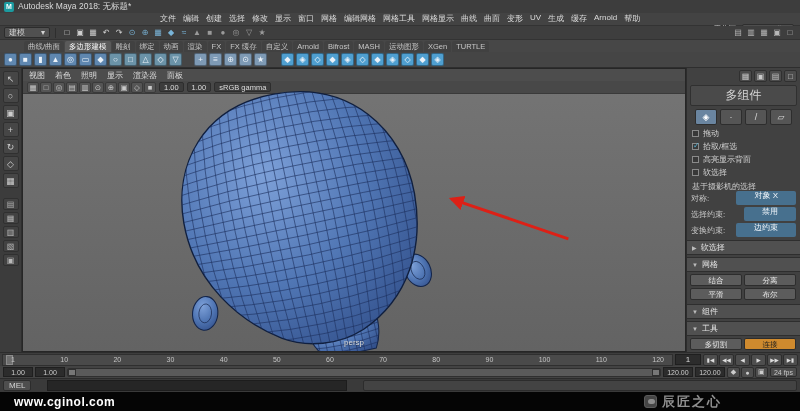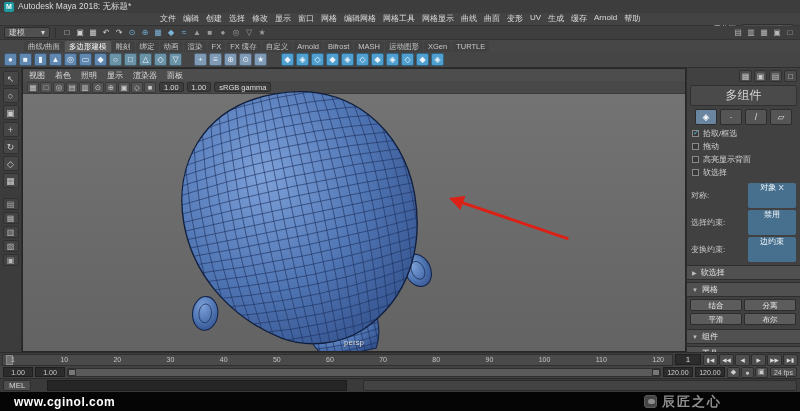--- a/index.html
+++ b/index.html
@@ -74,22 +74,22 @@
   .mode-btn{width:22px;height:16px;background:#555;border:1px solid #2d2d2d;display:flex;align-items:center;
             justify-content:center;font-size:9px;border-radius:2px;color:#d9d9d9;}
   .mode-btn.active{background:#6a85a0;color:#fff;}
   .opt-row{display:flex;align-items:center;gap:4px;padding:1px 5px;}
   .opt-box{width:7px;height:7px;border:1px solid #8a8a8a;background:#383838;position:relative;flex:none;}
   .opt-row.active .opt-box::after{content:"✓";position:absolute;top:-3px;left:0;color:#57b6d8;font-size:8px;}
   .opt-label{white-space:nowrap;overflow:hidden;}
   .cam-label{padding:2px 5px 1px;color:#cfcfcf;white-space:nowrap;overflow:hidden;}
   .val-row{display:flex;align-items:center;justify-content:space-between;padding:1px 4px;gap:3px;}
   .val-row .lbl{color:#c9c9c9;white-space:nowrap;}
-  .val-chip{background:#47708e;color:#f0f5fa;padding:0 9px;height:25px;line-height:10px;border-radius:2px;
-            min-width:48px;text-align:center;white-space:nowrap;overflow:hidden;}
+  .val-chip{background:#47708e;color:#f0f5fa;padding:0 18px;height:14px;line-height:10px;border-radius:2px;
+            min-width:48px;text-align:right;white-space:nowrap;overflow:hidden;}
   .sec-header{background:#505050;margin-top:2px;padding:1px 5px;color:#e2e2e2;border-top:1px solid #2e2e2e;
               border-bottom:1px solid #2e2e2e;display:flex;gap:4px;align-items:center;}
   .sec-caret{font-size:6px;color:#bbb;}
   .btn-grid{display:flex;flex-wrap:wrap;gap:2px;padding:2px 3px;}
   .rp-btn{width:52px;height:12px;line-height:12px;text-align:center;background:#5c5c5c;border:1px solid #2d2d2d;
           border-radius:2px;color:#e4e4e4;overflow:hidden;white-space:nowrap;font-size:7.5px;}
   .rp-btn.active{background:#cf8a2e;color:#1d1d1d;}
 
   
   .timeline{height:14px;background:#3d3d3d;display:flex;align-items:center;border-top:1px solid #2c2c2c;padding:0 2px;gap:2px;}
@@ -437,27 +437,27 @@
       <div class="rp-title">多组件</div>
       <div class="mode-row">
 
       <span class="mode-btn active">◈</span>
           <span class="mode-btn">·</span>
           <span class="mode-btn">/</span>
           <span class="mode-btn">▱</span>
         </div>
       <div>
 
-      <div class="opt-row active">
+      <div class="opt-row">
+            <span class="opt-box"></span>
+            <span class="opt-label">拖动</span>
+          </div>
+          <div class="opt-row active">
             <span class="opt-box"></span>
             <span class="opt-label">拾取/框选</span>
-          </div>
-          <div class="opt-row">
-            <span class="opt-box"></span>
-            <span class="opt-label">拖动</span>
           </div>
           <div class="opt-row">
             <span class="opt-box"></span>
             <span class="opt-label">高亮显示背面</span>
           </div>
           <div class="opt-row">
             <span class="opt-box"></span>
             <span class="opt-label">软选择</span>
           </div>
         </div>

